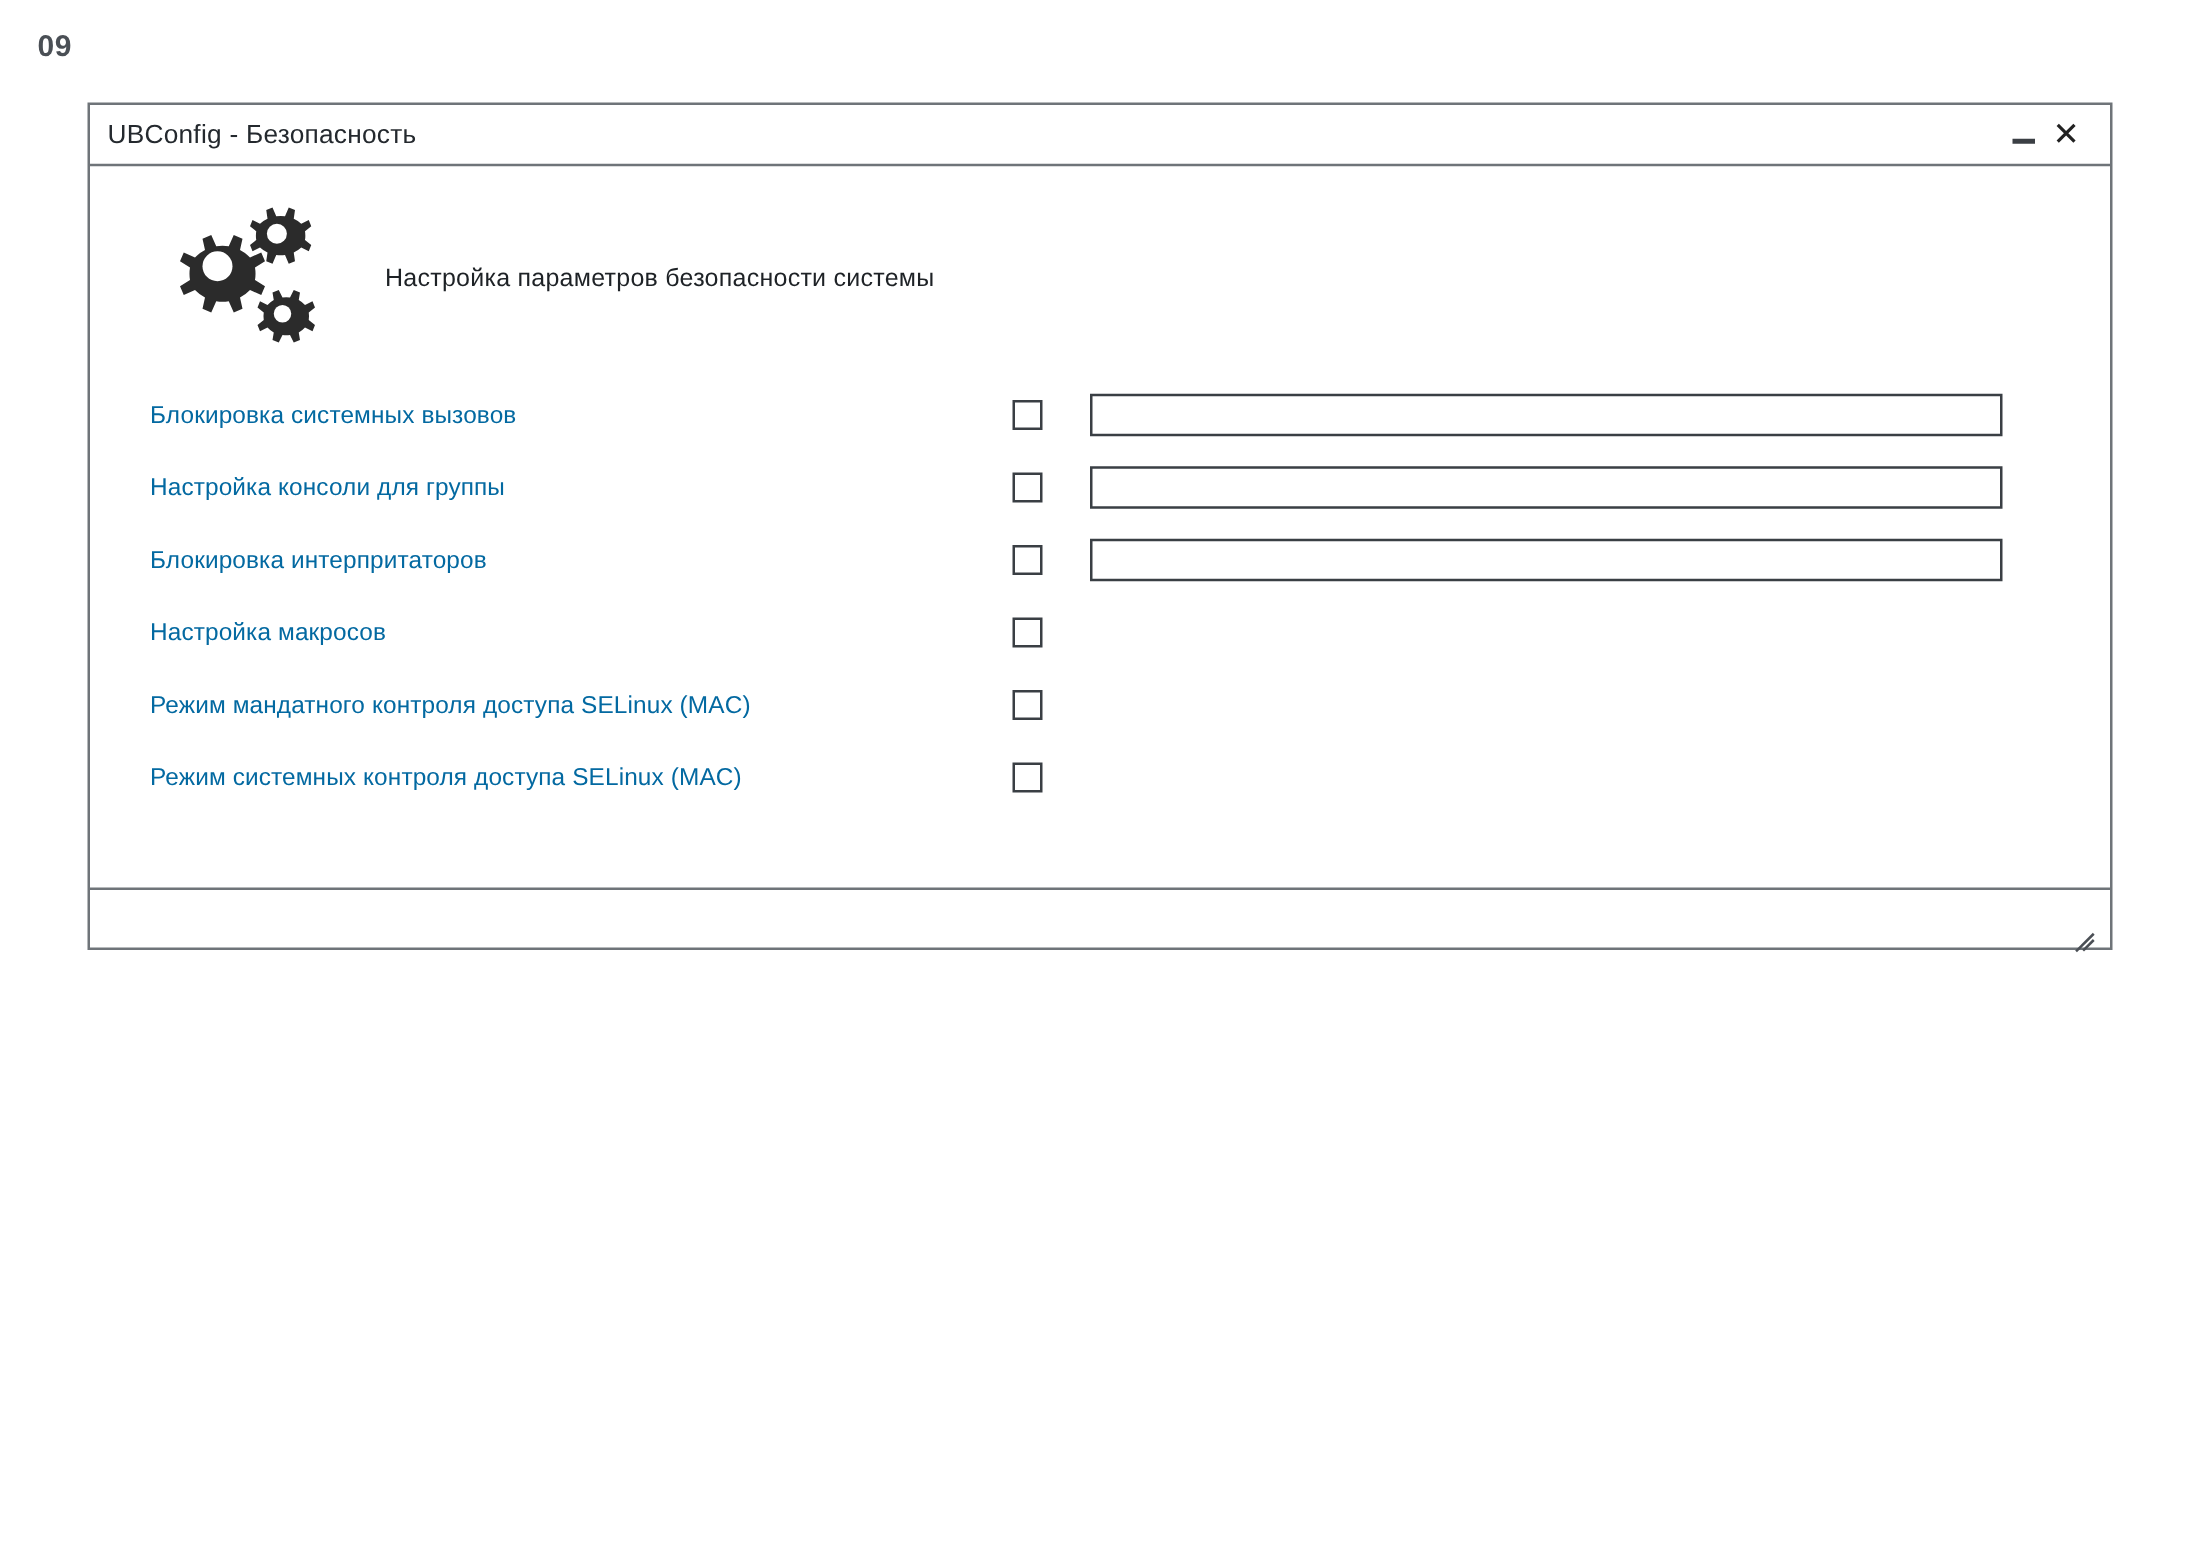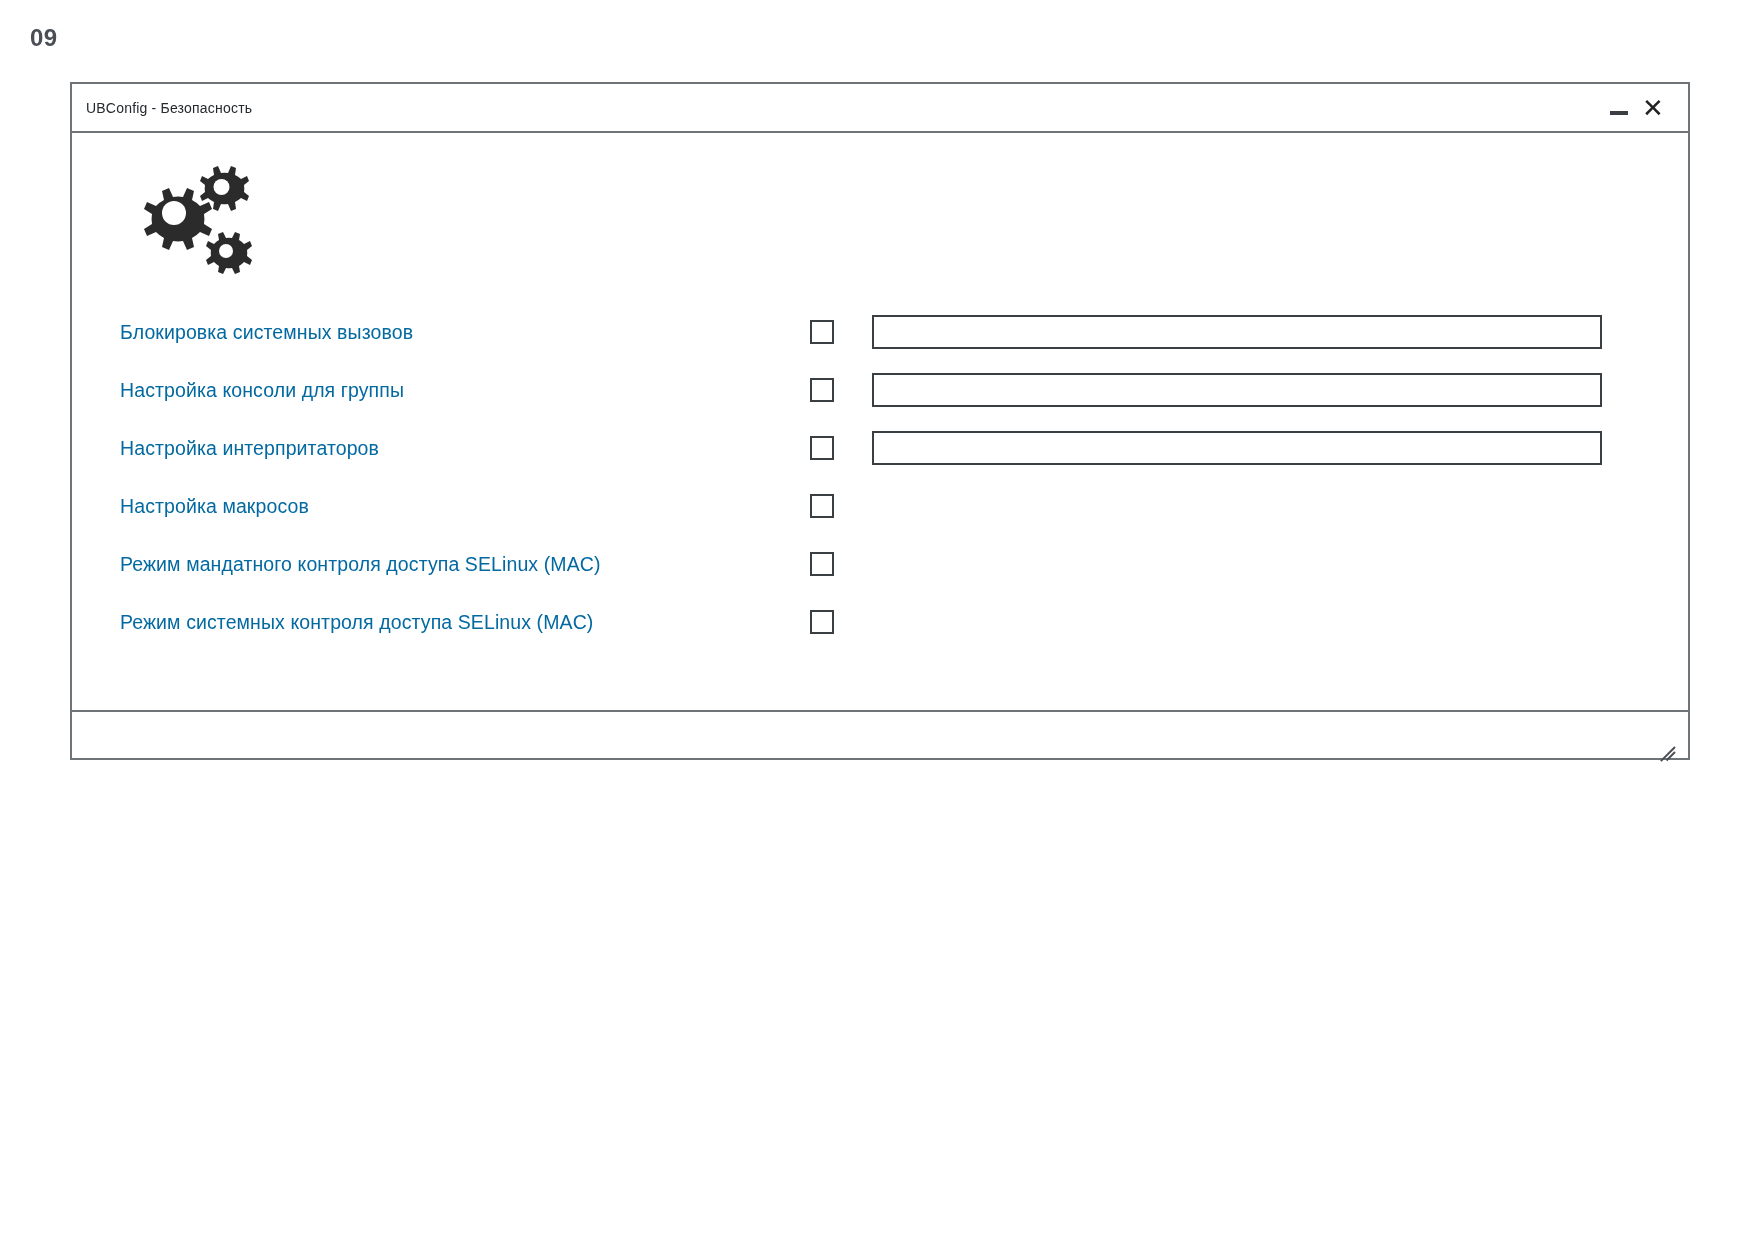--- a/index.html
+++ b/index.html
@@ -43,21 +43,21 @@
     height: 49px;
     min-height: 49px;
     border-bottom: 2px solid #6f7479;
     display: flex;
     align-items: center;
     padding: 0 18px 0 14px;
     box-sizing: border-box;
     background: #ffffff;
   }
   .title-text {
-    font-size: 14px;
+    font-size: 21px;
     color: #24292e;
     letter-spacing: 0.2px;
     white-space: nowrap;
     text-align: right;
   }
   .titlebar-spacer { flex: 1 1 auto; }
   .win-btn {
     width: 34px;
     height: 34px;
     display: flex;
@@ -206,20 +206,21 @@
           <g fill="#2b2b2b">
             <path d="M44 33 l7 -3 l4 9 a30 30 0 0 1 10 0 l4 -9 l7 3 l-2 9 a30 30 0 0 1 8 6 l9 -4 l3 7 l-8 5 a30 30 0 0 1 0 10 l8 5 l-3 7 l-9 -4 a30 30 0 0 1 -8 6 l2 9 l-7 3 l-4 -9 a30 30 0 0 1 -10 0 l-4 9 l-7 -3 l2 -9 a30 30 0 0 1 -8 -6 l-9 4 l-3 -7 l8 -5 a30 30 0 0 1 0 -10 l-8 -5 l3 -7 l9 4 a30 30 0 0 1 8 -6 z"></path>
             <circle cx="56" cy="55" r="12" fill="#ffffff"></circle>
             <path d="M95 10 l5 -2 l3 7 a22 22 0 0 1 7 0 l3 -7 l5 2 l-1 7 a22 22 0 0 1 6 4 l6 -3 l2 5 l-5 4 a22 22 0 0 1 0 7 l5 4 l-2 5 l-6 -3 a22 22 0 0 1 -6 4 l1 7 l-5 2 l-3 -7 a22 22 0 0 1 -7 0 l-3 7 l-5 -2 l1 -7 a22 22 0 0 1 -6 -4 l-6 3 l-2 -5 l5 -4 a22 22 0 0 1 0 -7 l-5 -4 l2 -5 l6 3 a22 22 0 0 1 6 -4 z"></path>
             <circle cx="103.5" cy="29" r="8" fill="#ffffff"></circle>
             <path d="M100 76 l5 -2 l3 6 a20 20 0 0 1 6 0 l3 -6 l5 2 l-1 6 a20 20 0 0 1 5 4 l6 -3 l2 5 l-5 4 a20 20 0 0 1 0 6 l5 4 l-2 5 l-6 -3 a20 20 0 0 1 -5 4 l1 6 l-5 2 l-3 -6 a20 20 0 0 1 -6 0 l-3 6 l-5 -2 l1 -6 a20 20 0 0 1 -5 -4 l-6 3 l-2 -5 l5 -4 a20 20 0 0 1 0 -6 l-5 -4 l2 -5 l6 3 a20 20 0 0 1 5 -4 z"></path>
             <circle cx="108" cy="93" r="7" fill="#ffffff"></circle>
           </g>
         </svg>
       </div>
+      <div class="header-caption">Настройка параметров безопасности системы</div>
     </div>
 
     <div class="settings-list">
 
       <div class="setting-row">
         <div class="setting-label">Блокировка системных вызовов</div>
         <div class="checkbox"></div>
         <div class="field-slot">
           <input class="text-input" type="text" placeholder="" style="">
         </div>
@@ -228,21 +229,21 @@
 
       <div class="setting-row">
         <div class="setting-label">Настройка консоли для группы</div>
         <div class="checkbox"></div>
         <div class="field-slot">
           <input class="text-input" type="text" placeholder="" style="">
         </div>
       </div>
 
       <div class="setting-row">
-        <div class="setting-label">Настройка интерпритаторов</div>
+        <div class="setting-label">Блокировка интерпритаторов</div>
         <div class="checkbox"></div>
         <div class="field-slot">
           <input class="text-input" type="text" placeholder="" style="">
         </div>
       </div>
 
       <div class="setting-row">
         <div class="setting-label">Настройка макросов</div>
         <div class="checkbox"></div>
         <div class="field-slot field-empty"></div>

